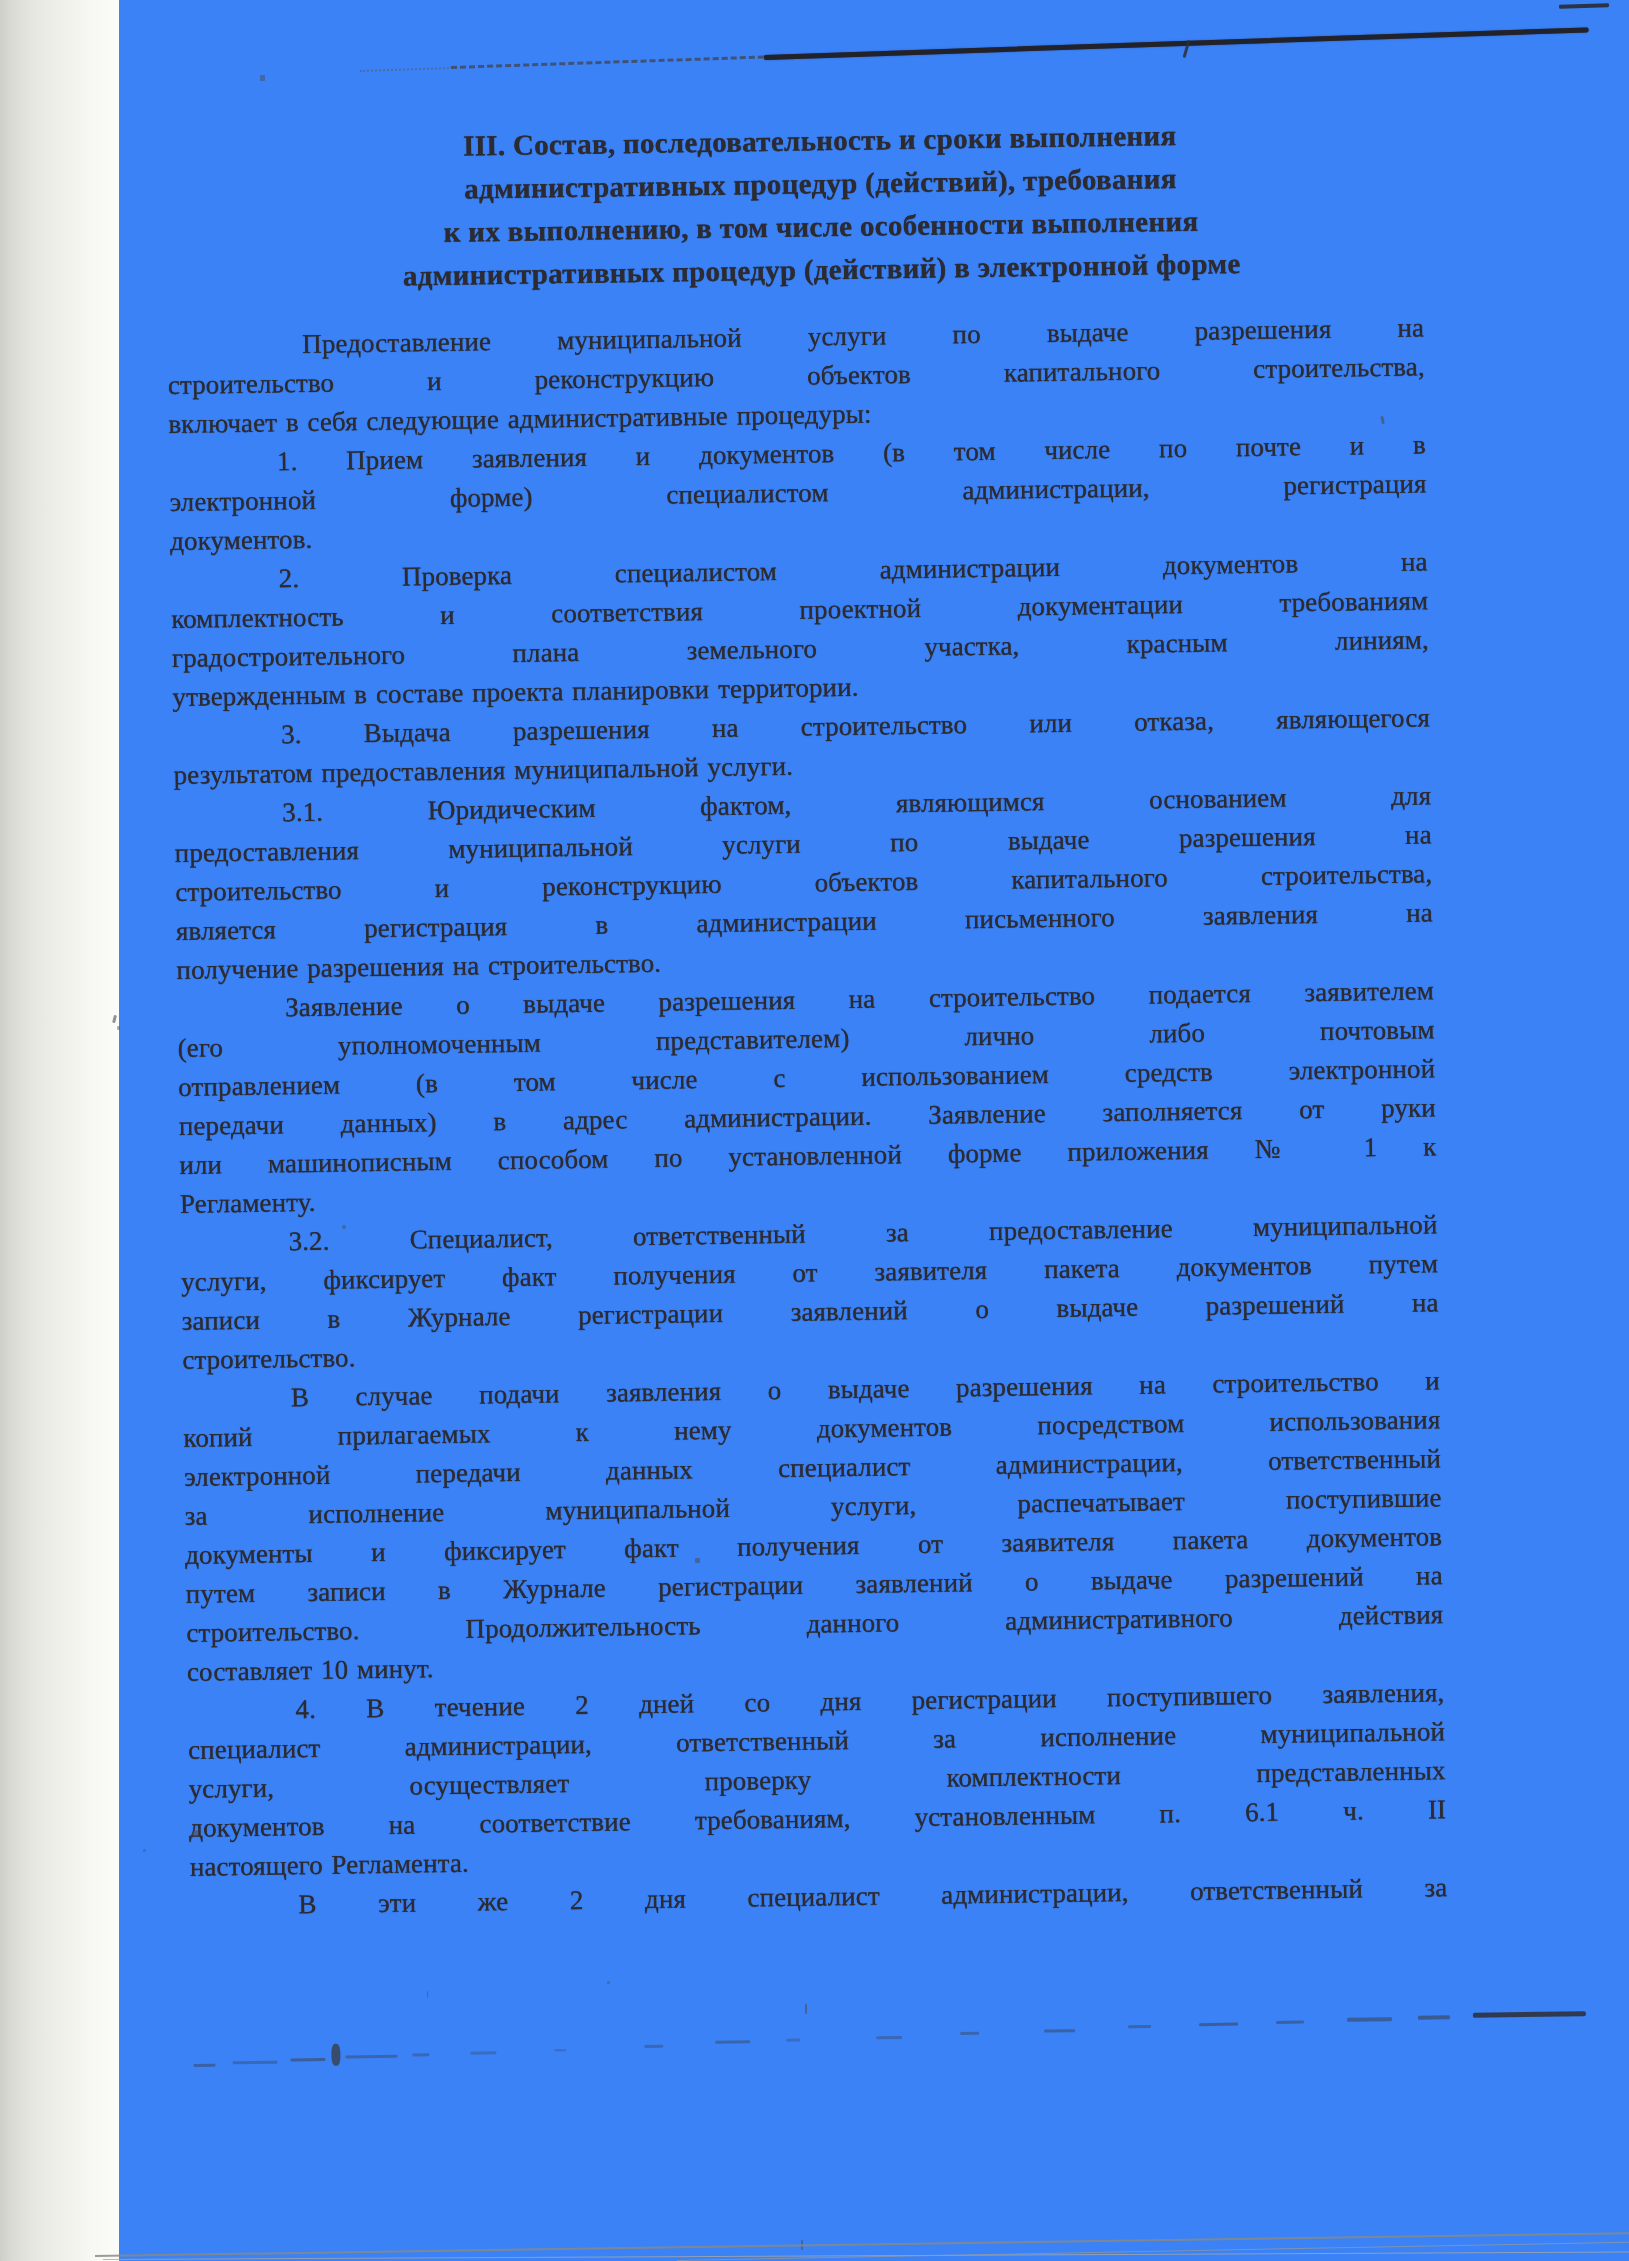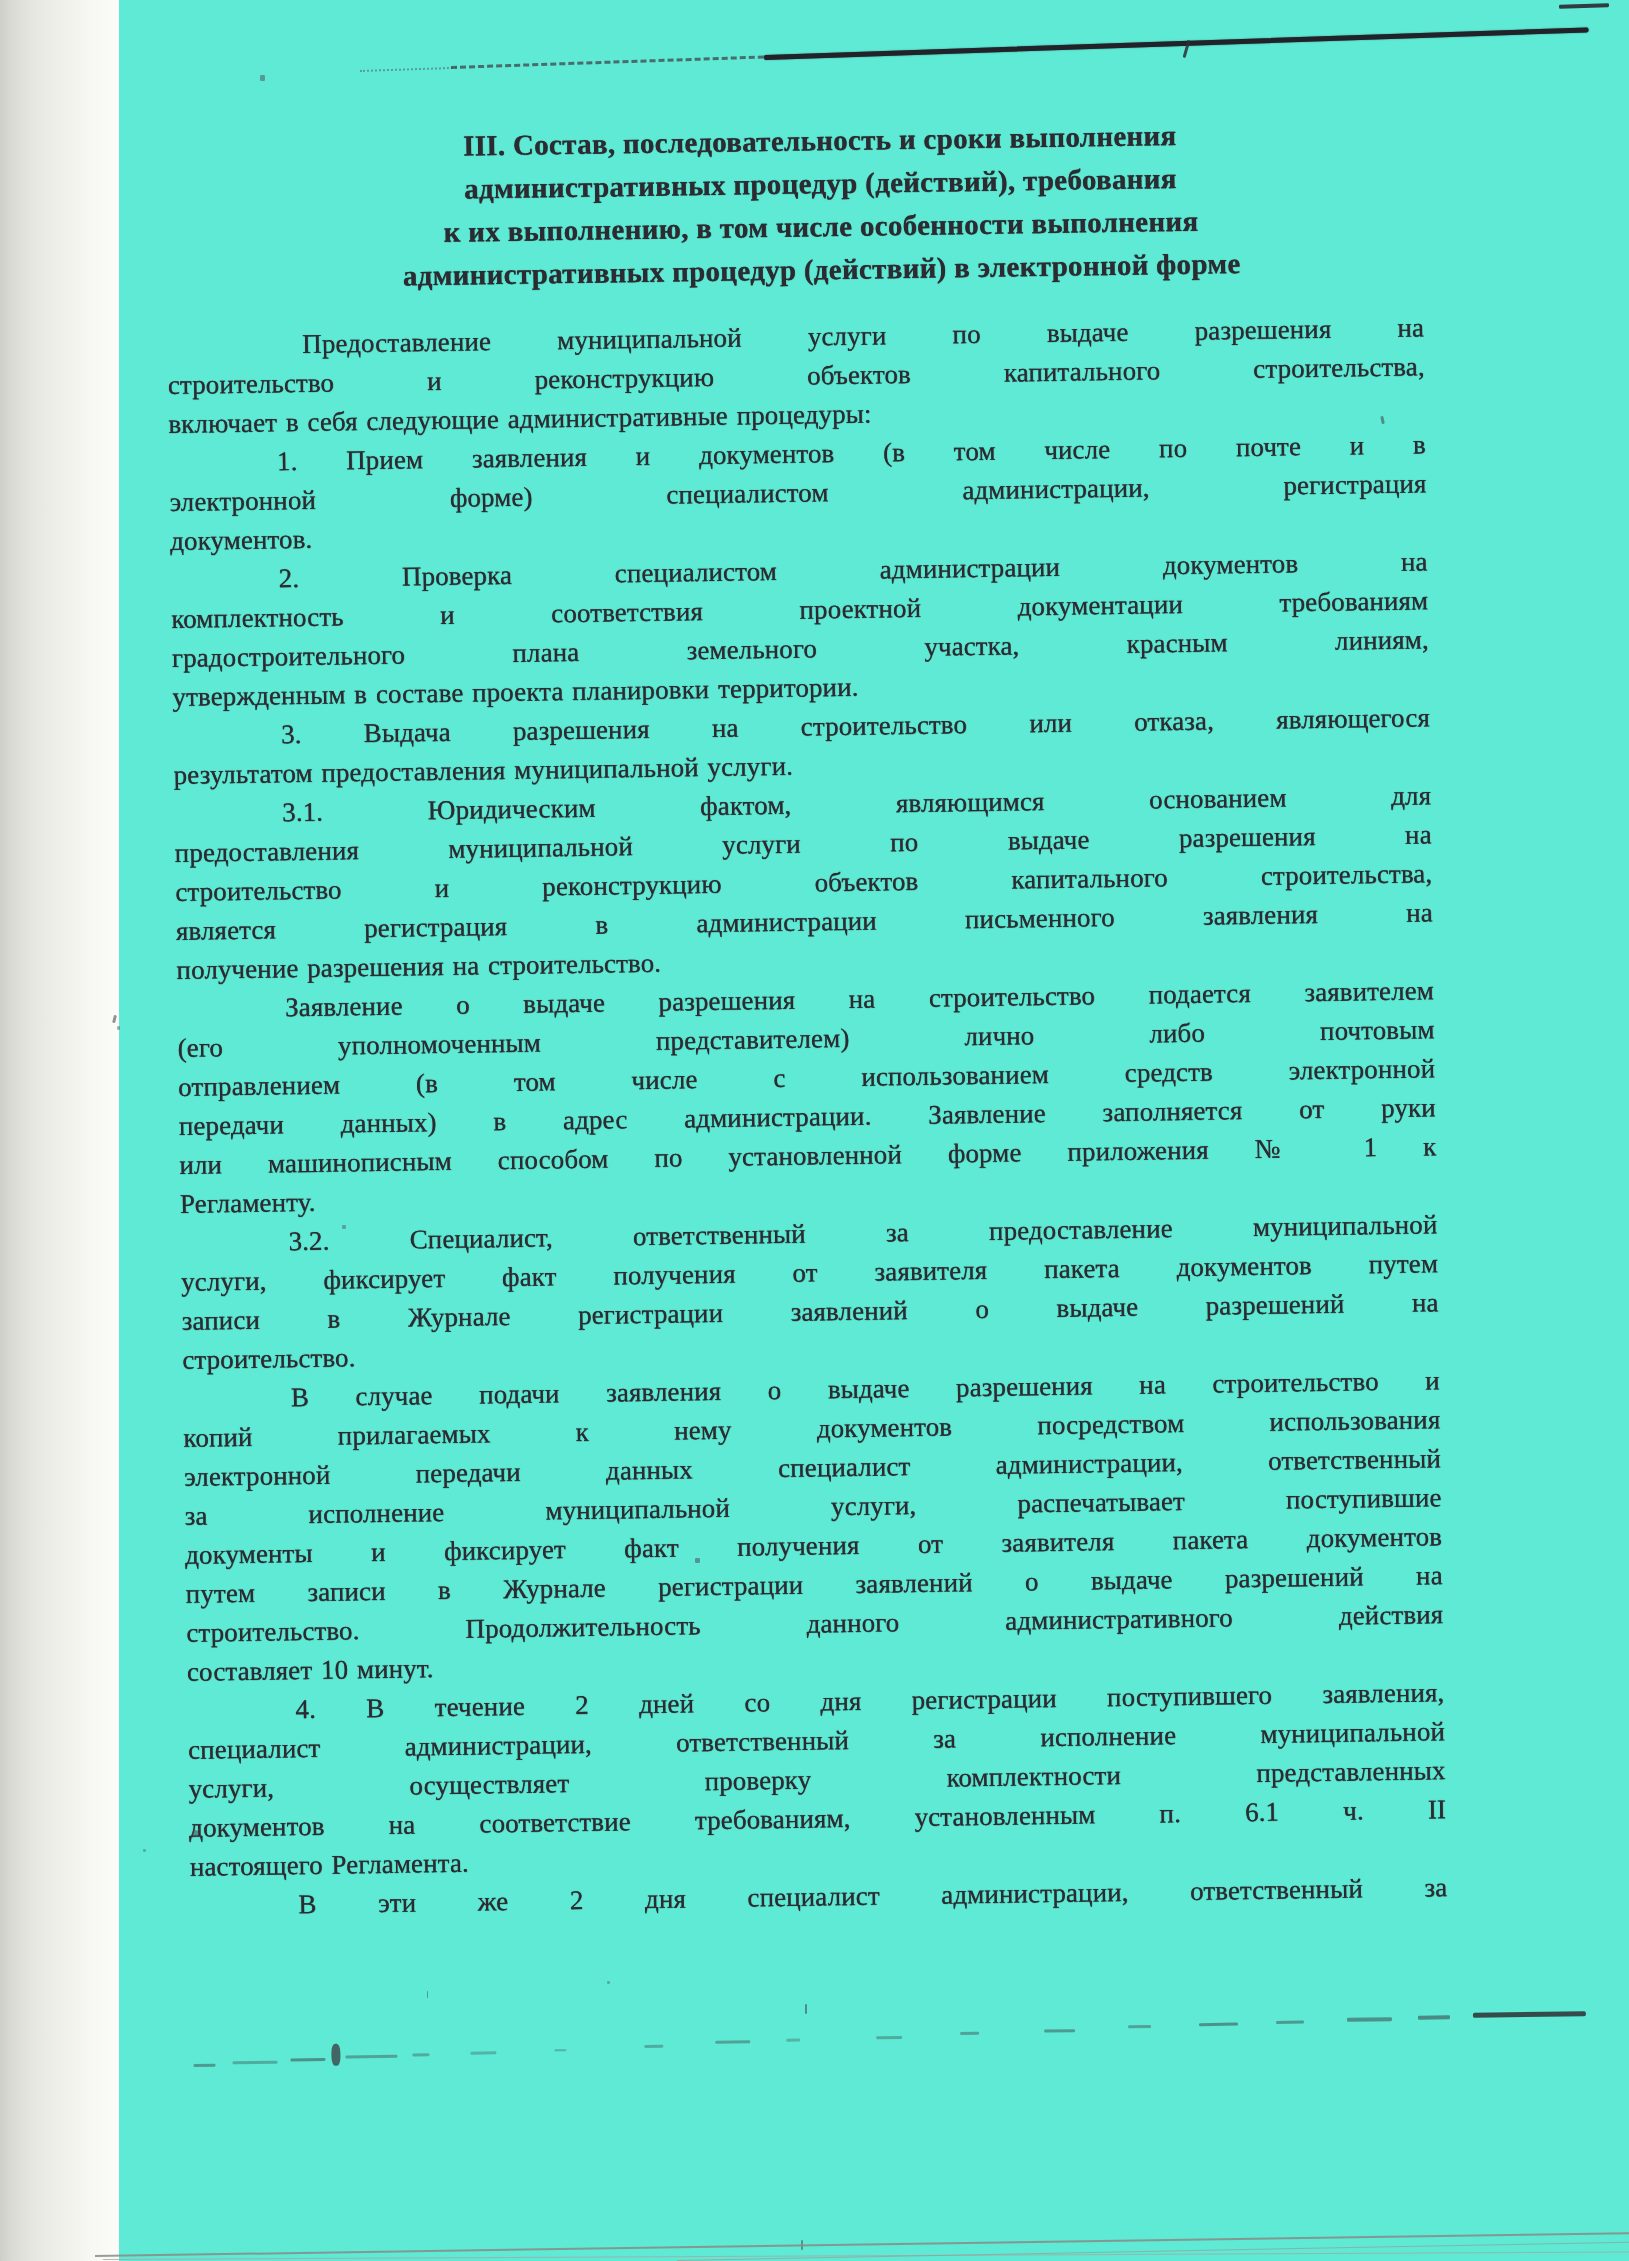--- a/index.html
+++ b/index.html
@@ -1,19 +1,19 @@
 <!DOCTYPE html>
 <html style="font-size:10.3px"><head>
 <meta charset="utf-8">
 <style>
   html,body{margin:0;padding:0;background:#888;}
   .page{
     position:relative;
     width:1630px;height:2261px;
-    background:#5eead4;
+    background:#3b82f6;
     overflow:hidden;
     font-family:"Liberation Serif","DejaVu Serif",serif;
   }
   
   .edge-left{
     position:absolute;left:0;top:0;bottom:0;width:119px;
     background:linear-gradient(to right,
       #cfcfc9 0px,#dadad4 11.6px,#e6e6e0 31px,#efefe9 58px,
       #f6f6f2 87px,#fbfbf7 116px);
   }

